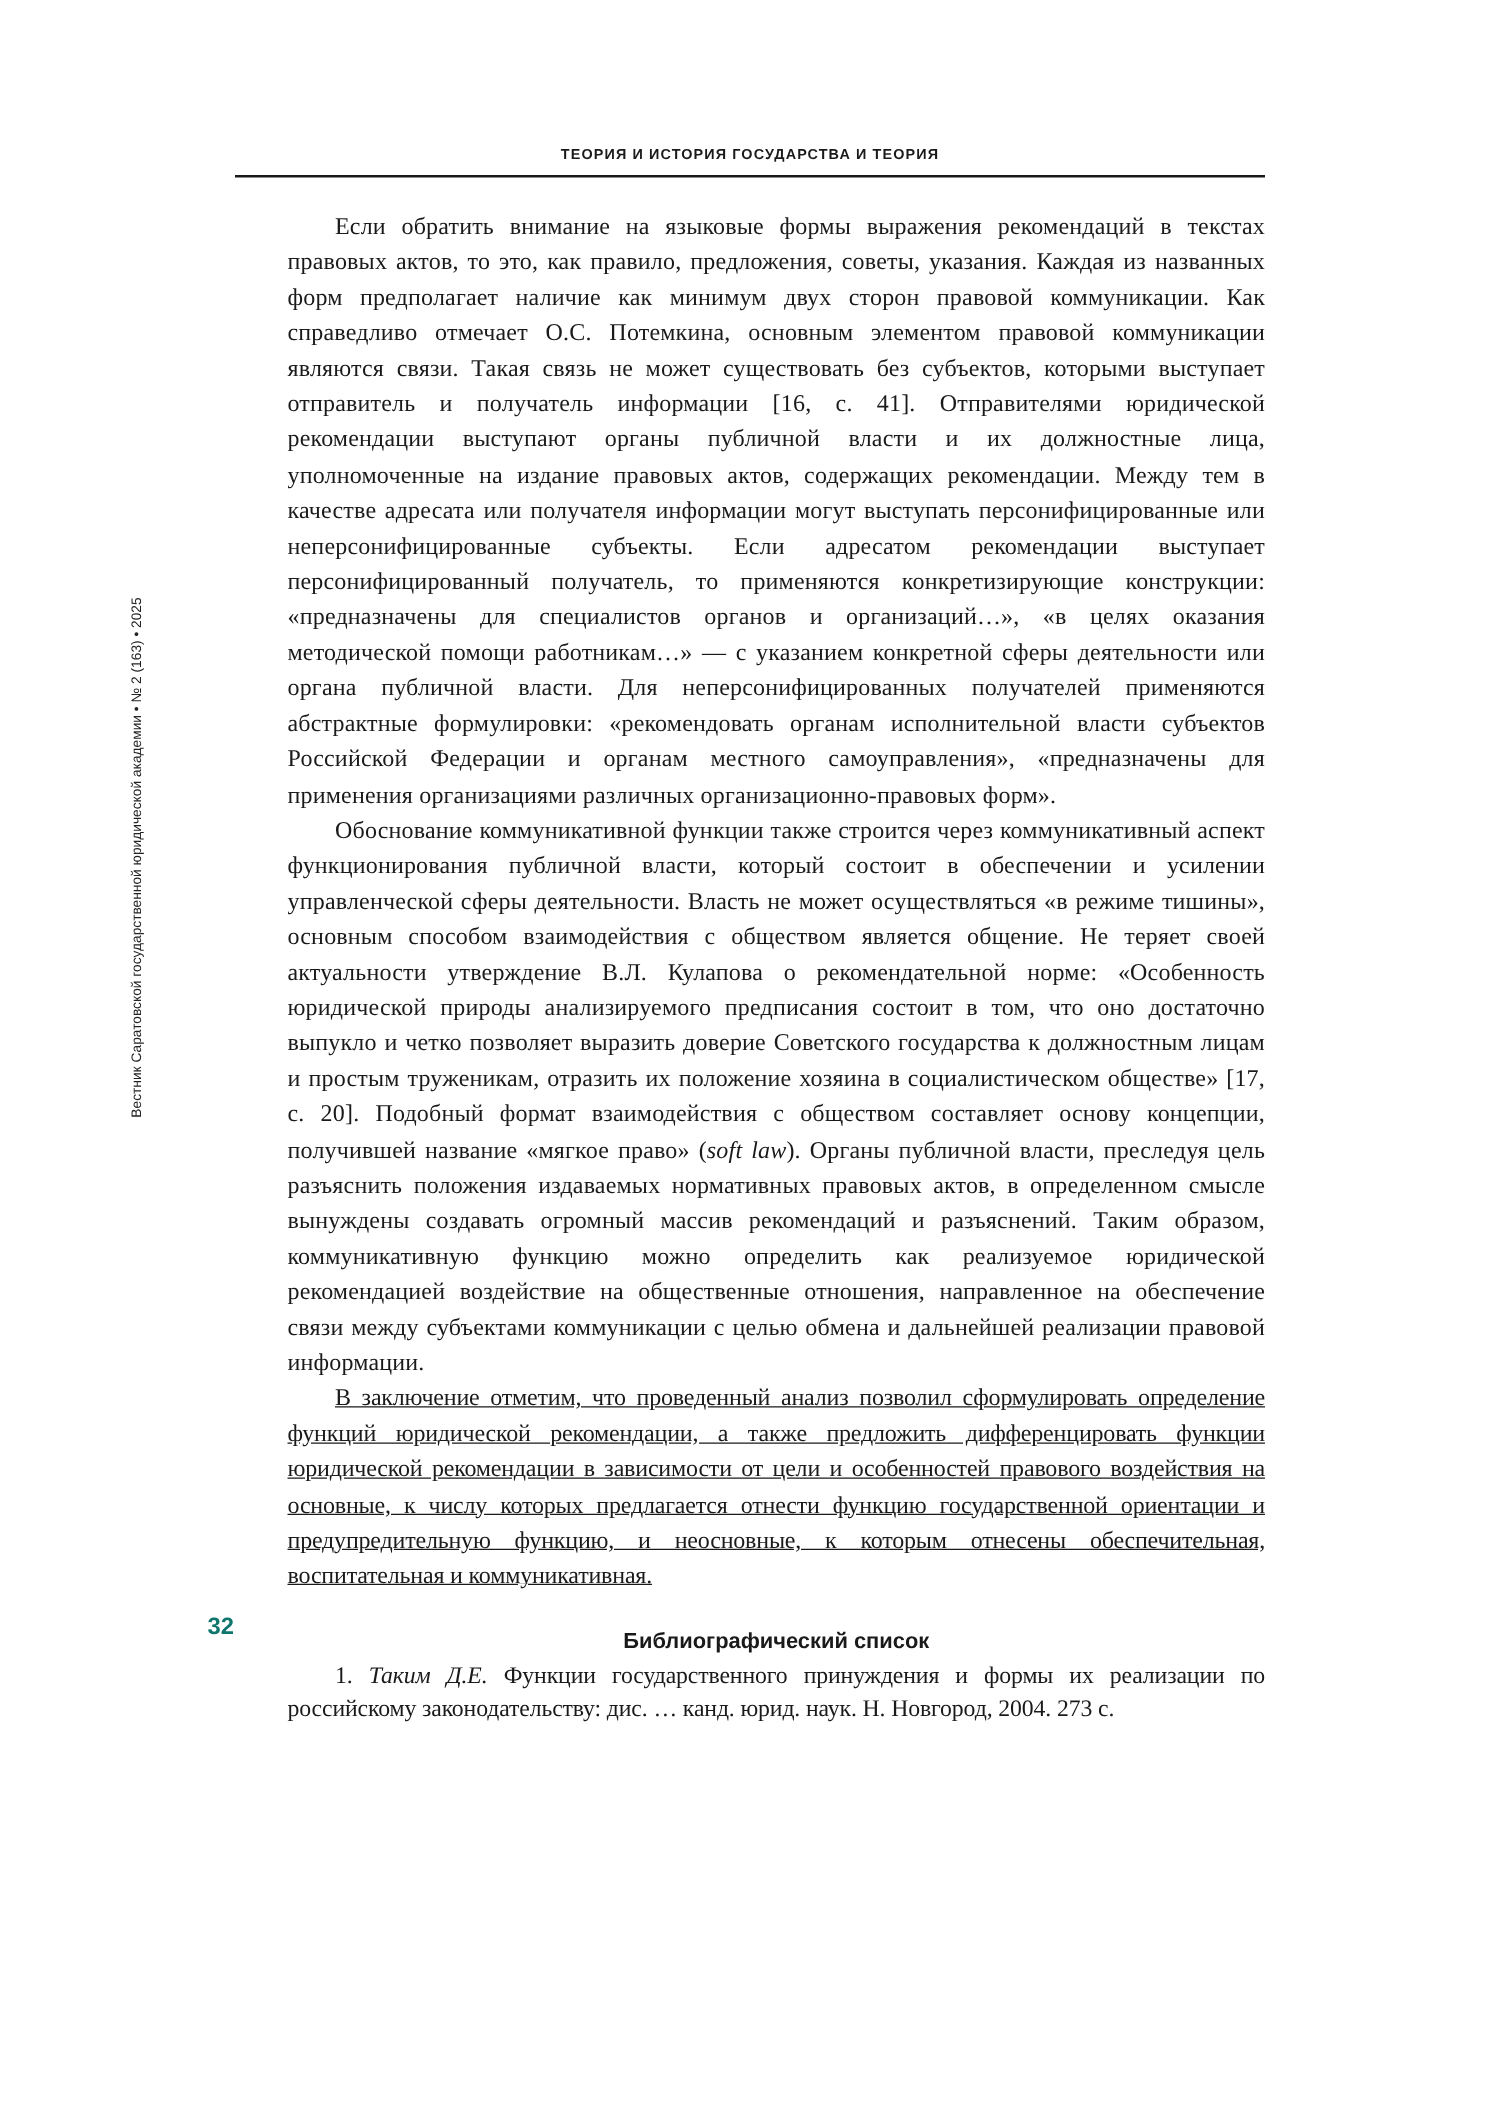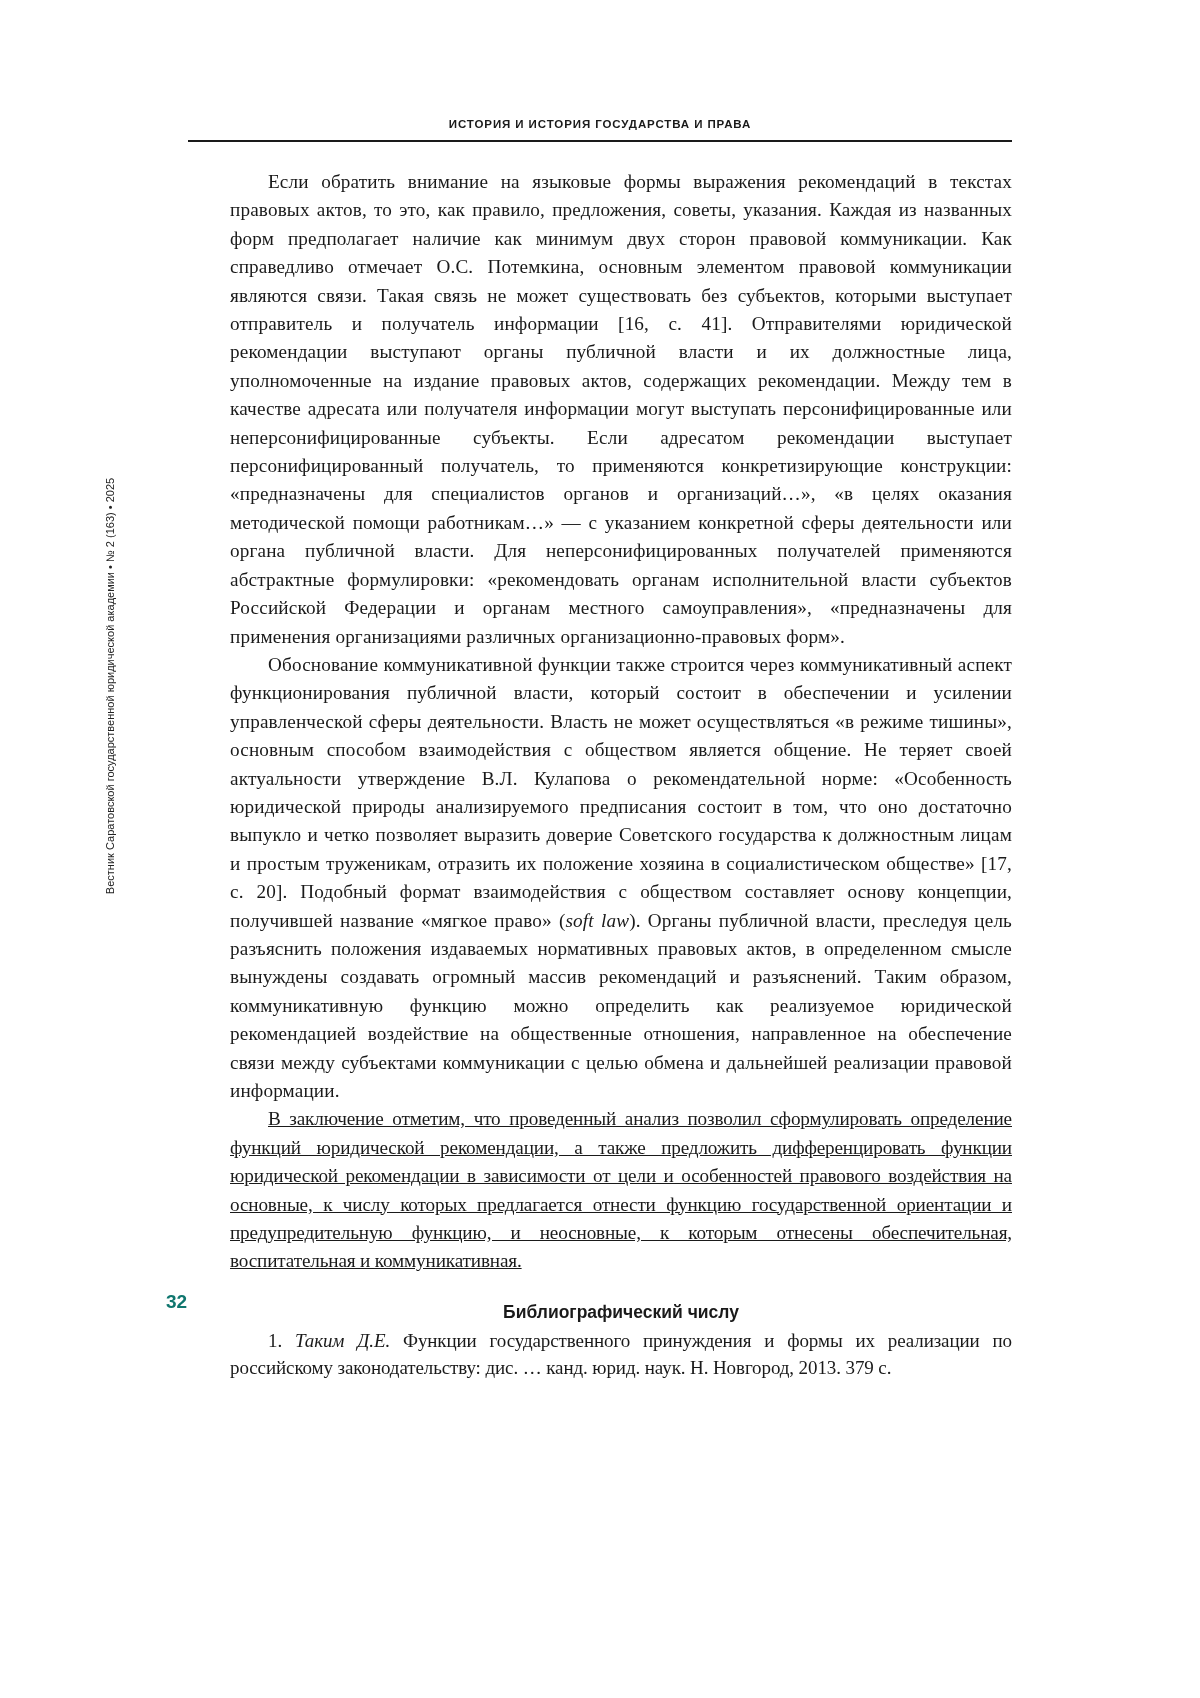--- a/index.html
+++ b/index.html
@@ -108,33 +108,33 @@
     text-indent: 38px;
     letter-spacing: -0.1px;
   }
   .it { font-style: italic; }
 </style>
 </head>
 <body>
 
 <div class="page">
 
-  <div class="running-head">ИСТОРИЯ И ИСТОРИЯ ГОСУДАРСТВА И ПРАВА</div>
+  <div class="running-head">ТЕОРИЯ И ИСТОРИЯ ГОСУДАРСТВА И ТЕОРИЯ</div>
   <div class="head-rule"></div>
 
   <div class="side-caption">Вестник Саратовской государственной юридической академии • № 2 (163) • 2025</div>
 
   <div class="page-number">32</div>
 
   <div class="column">
     <p class="body">Если обратить внимание на языковые формы выражения рекомендаций в текстах правовых актов, то это, как правило, предложения, советы, указания. Каждая из названных форм предполагает наличие как минимум двух сторон правовой коммуникации. Как справедливо отмечает О.С. Потемкина, основным элементом правовой коммуникации являются связи. Такая связь не может существовать без субъектов, которыми выступает отправитель и получатель информации [16, с. 41]. Отправителями юридической рекомендации выступают органы публичной власти и их должностные лица, уполномоченные на издание правовых актов, содержащих рекомендации. Между тем в качестве адресата или получателя информации могут выступать персонифицированные или неперсонифицированные субъекты. Если адресатом рекомендации выступает персонифицированный получатель, то применяются конкретизирующие конструкции: «предназначены для специалистов органов и организаций…», «в целях оказания методической помощи работникам…» — с указанием конкретной сферы деятельности или органа публичной власти. Для неперсонифицированных получателей применяются абстрактные формулировки: «рекомендовать органам исполнительной власти субъектов Российской Федерации и органам местного самоуправления», «предназначены для применения организациями различных организационно-правовых форм».</p>
     <p class="body">Обоснование коммуникативной функции также строится через коммуникативный аспект функционирования публичной власти, который состоит в обеспечении и усилении управленческой сферы деятельности. Власть не может осуществляться «в режиме тишины», основным способом взаимодействия с обществом является общение. Не теряет своей актуальности утверждение В.Л. Кулапова о рекомендательной норме: «Особенность юридической природы анализируемого предписания состоит в том, что оно достаточно выпукло и четко позволяет выразить доверие Советского государства к должностным лицам и простым труженикам, отразить их положение хозяина в социалистическом обществе» [17, с. 20]. Подобный формат взаимодействия с обществом составляет основу концепции, получившей название «мягкое право» (<span class="it">soft law</span>). Органы публичной власти, преследуя цель разъяснить положения издаваемых нормативных правовых актов, в определенном смысле вынуждены создавать огромный массив рекомендаций и разъяснений. Таким образом, коммуникативную функцию можно определить как реализуемое юридической рекомендацией воздействие на общественные отношения, направленное на обеспечение связи между субъектами коммуникации с целью обмена и дальнейшей реализации правовой информации.</p>
     <p class="body tight">В заключение отметим, что проведенный анализ позволил сформулировать определение функций юридической рекомендации, а также предложить дифференцировать функции юридической рекомендации в зависимости от цели и особенностей правового воздействия на основные, к числу которых предлагается отнести функцию государственной ориентации и предупредительную функцию, и неосновные, к которым отнесены обеспечительная, воспитательная и коммуникативная.</p>
 
-    <p class="biblio-title">Библиографический числу</p>
+    <p class="biblio-title">Библиографический список</p>
     <p class="biblio-item">
       <span>1.</span>
       <span class="it">Таким Д.Е.</span>
-      <span>Функции государственного принуждения и формы их реализации по российскому законодательству: дис. … канд. юрид. наук. Н. Новгород, 2013. 379 с.</span>
+      <span>Функции государственного принуждения и формы их реализации по российскому законодательству: дис. … канд. юрид. наук. Н. Новгород, 2004. 273 с.</span>
     </p>
   </div>
 
 </div>
 
 </body></html>

